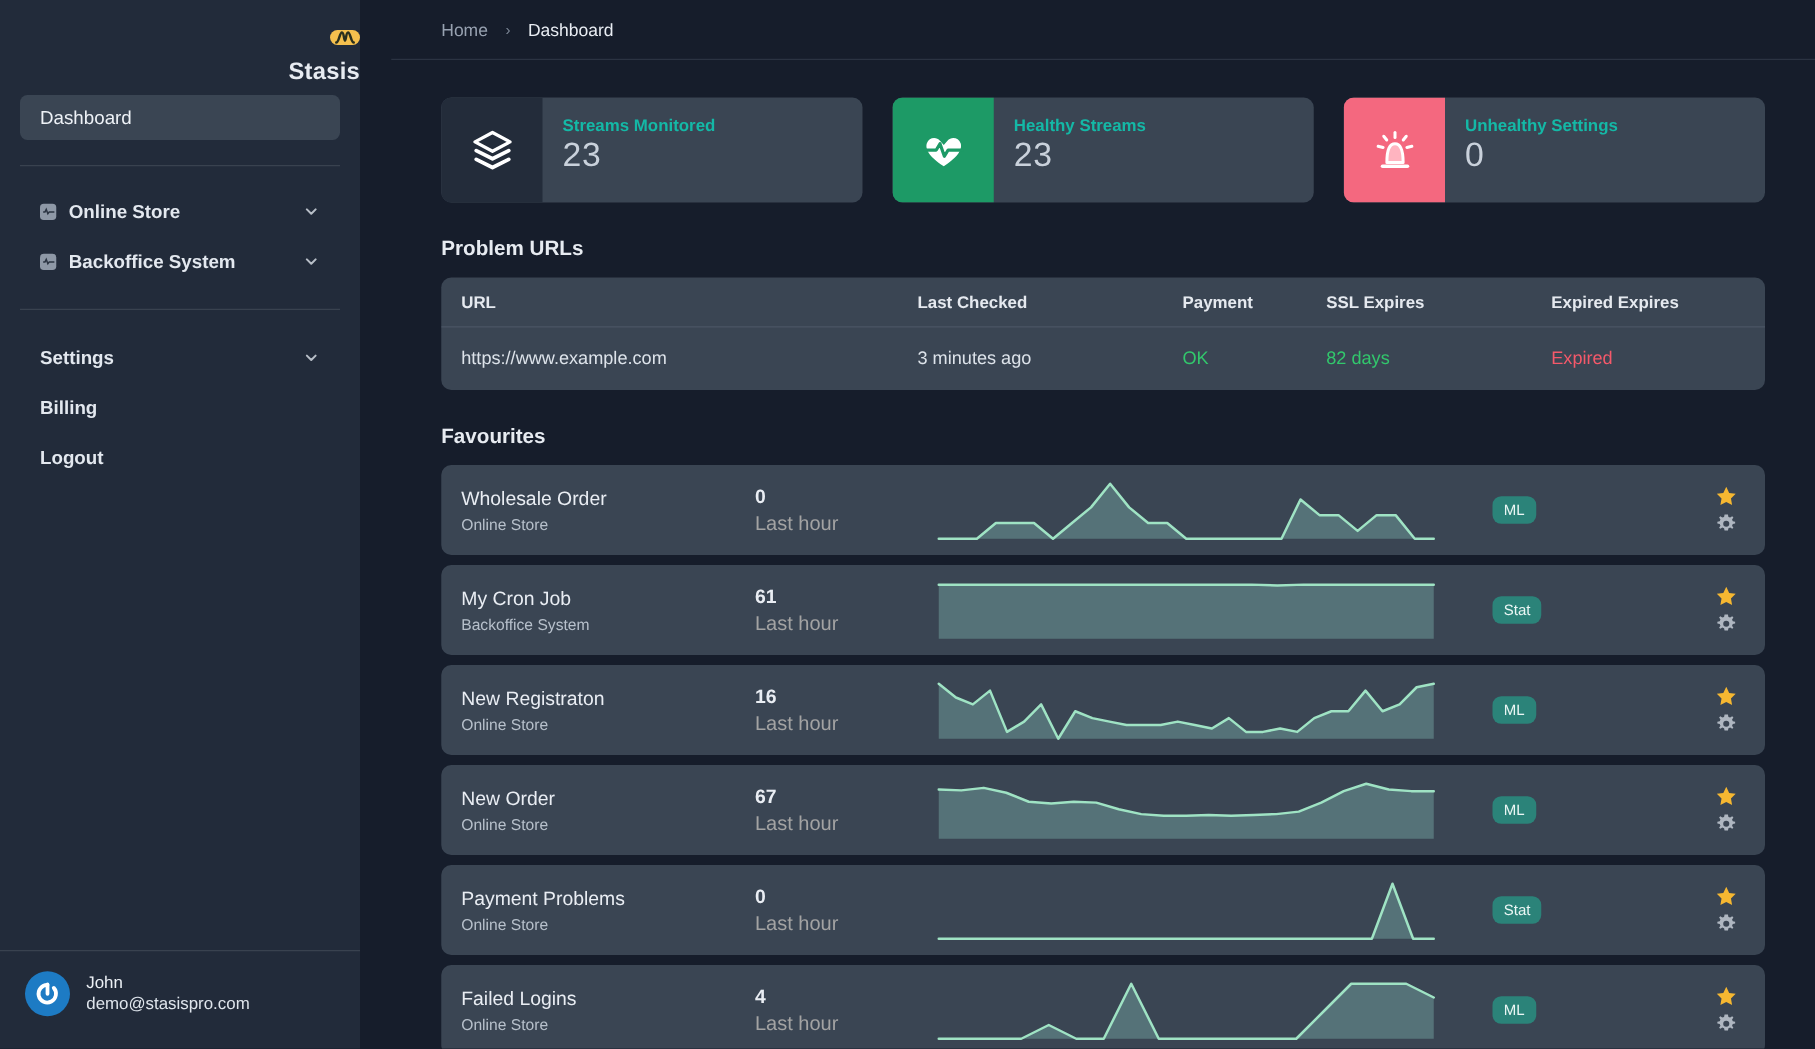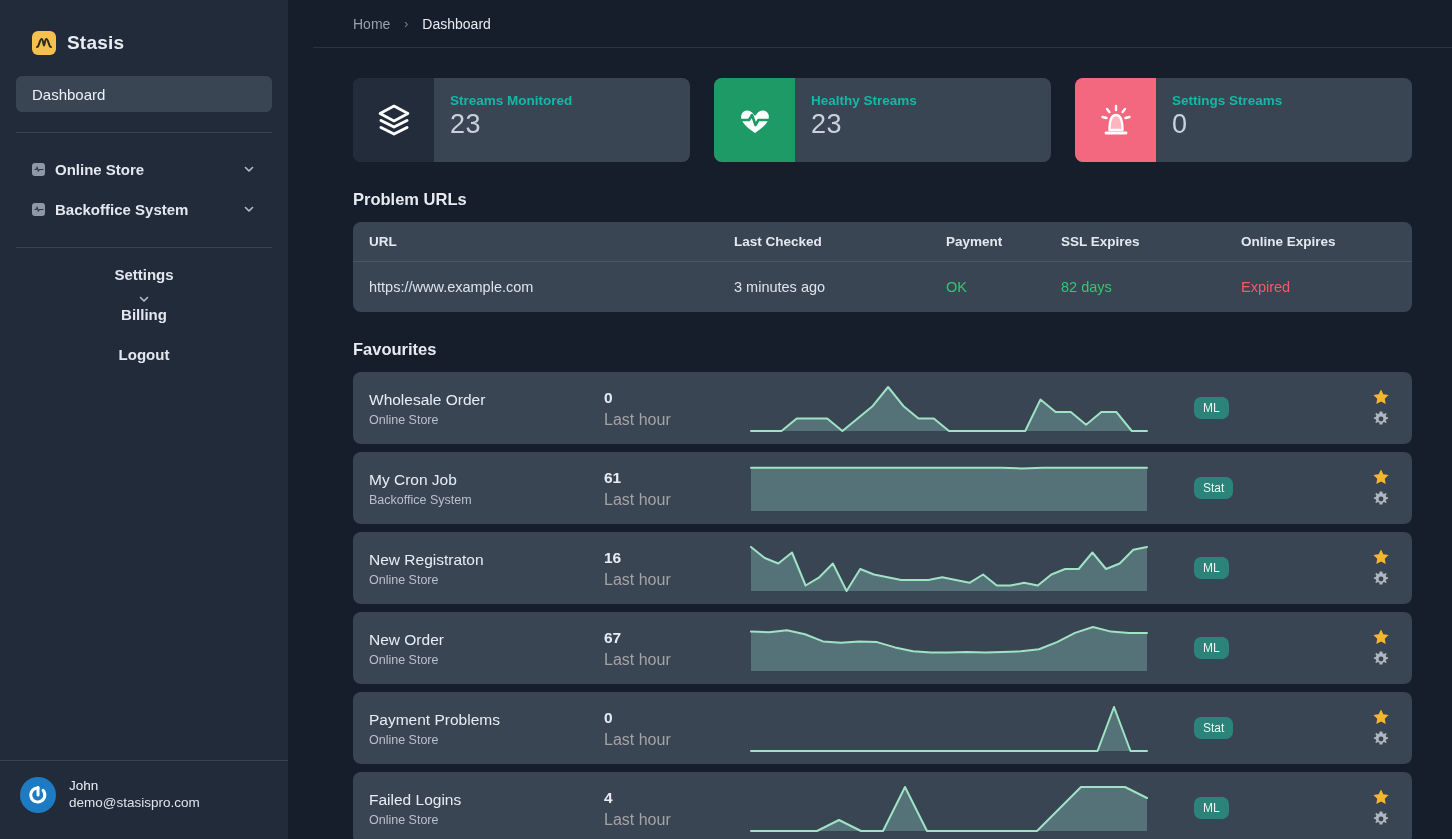--- a/index.html
+++ b/index.html
@@ -12,23 +12,24 @@
   .app { display: flex; width: 1452px; height: 839px; }
 
   
   .sidebar {
     width: 288px; min-width: 288px; height: 839px;
     background: #222b3a;
     position: relative;
     display: flex; flex-direction: column;
   }
   .brand {
-    display: flex; align-items: center; gap: 11px;
+    display: flex; align-items: flex-end; gap: 11px;
     padding: 24px 0 0 32px;
     height: 62px;
+    flex-direction: column;
   }
   .brand-logo {
     width: 24px; height: 24px; border-radius: 6px;
     background: #f5c04e;
     display: flex; align-items: center; justify-content: center;
   }
   .brand-name {
     color: #e8ecf2; font-size: 19px; font-weight: bold; letter-spacing: .2px;
   }
   .nav { padding: 14px 16px 0 16px; }
@@ -52,21 +53,21 @@
   .nav-group .lhs { display: flex; align-items: center; gap: 10px; }
   .mini-icon {
     width: 13px; height: 13px; border-radius: 3px;
     background: #8e98a6;
     display: flex; align-items: center; justify-content: center;
   }
   .chev { width: 14px; height: 14px; opacity: .85; }
   .nav-plain {
     display: flex; align-items: center; justify-content: space-between;
     height: 40px; padding: 0 16px;
-    color: #e3e8ef; font-size: 15px; font-weight: bold; flex-direction: column;
+    color: #e3e8ef; font-size: 15px; font-weight: bold;
   }
   .spacer { flex: 1; }
   .user-card {
     border-top: 1px solid #39424f;
     padding: 16px 0 0 20px;
     height: 79px;
     display: flex; align-items: flex-start; gap: 13px;
   }
   .avatar {
     width: 36px; height: 36px; border-radius: 50%;
@@ -304,34 +305,34 @@
               <path d="M20 15 C24 15 26.5 19 26.5 30 L13.5 30 C13.5 19 16 15 20 15 Z" fill="#ffb4c0" stroke="#fff" stroke-width="2.4" stroke-linejoin="round"></path>
               <line x1="10" y1="33" x2="30" y2="33" stroke="#fff" stroke-width="2.8" stroke-linecap="round"></line>
               <line x1="20" y1="6" x2="20" y2="10" stroke="#fff" stroke-width="2.4" stroke-linecap="round"></line>
               <line x1="11" y1="9" x2="13.4" y2="12" stroke="#fff" stroke-width="2.4" stroke-linecap="round"></line>
               <line x1="29" y1="9" x2="26.6" y2="12" stroke="#fff" stroke-width="2.4" stroke-linecap="round"></line>
               <line x1="6.5" y1="17" x2="10.5" y2="18" stroke="#fff" stroke-width="2.4" stroke-linecap="round"></line>
               <line x1="33.5" y1="17" x2="29.5" y2="18" stroke="#fff" stroke-width="2.4" stroke-linecap="round"></line>
             </svg>
           </div>
           <div class="stat-body">
-            <div class="stat-label">Settings Streams</div>
+            <div class="stat-label">Unhealthy Settings</div>
             <div class="stat-value">0</div>
           </div>
         </div>
       </div>
 
       <div class="sec-title">Problem URLs</div>
       <div class="table">
         <div class="thead">
           <div class="c-url">URL</div>
           <div class="c-chk">Last Checked</div>
           <div class="c-sta">Payment</div>
           <div class="c-ssl">SSL Expires</div>
-          <div class="c-dom">Online Expires</div>
+          <div class="c-dom">Expired Expires</div>
         </div>
         <div class="trow">
           <div class="c-url">https://www.example.com</div>
           <div class="c-chk">3 minutes ago</div>
           <div class="c-sta ok">OK</div>
           <div class="c-ssl ok">82 days</div>
           <div class="c-dom exp">Expired</div>
         </div>
       </div>
 

